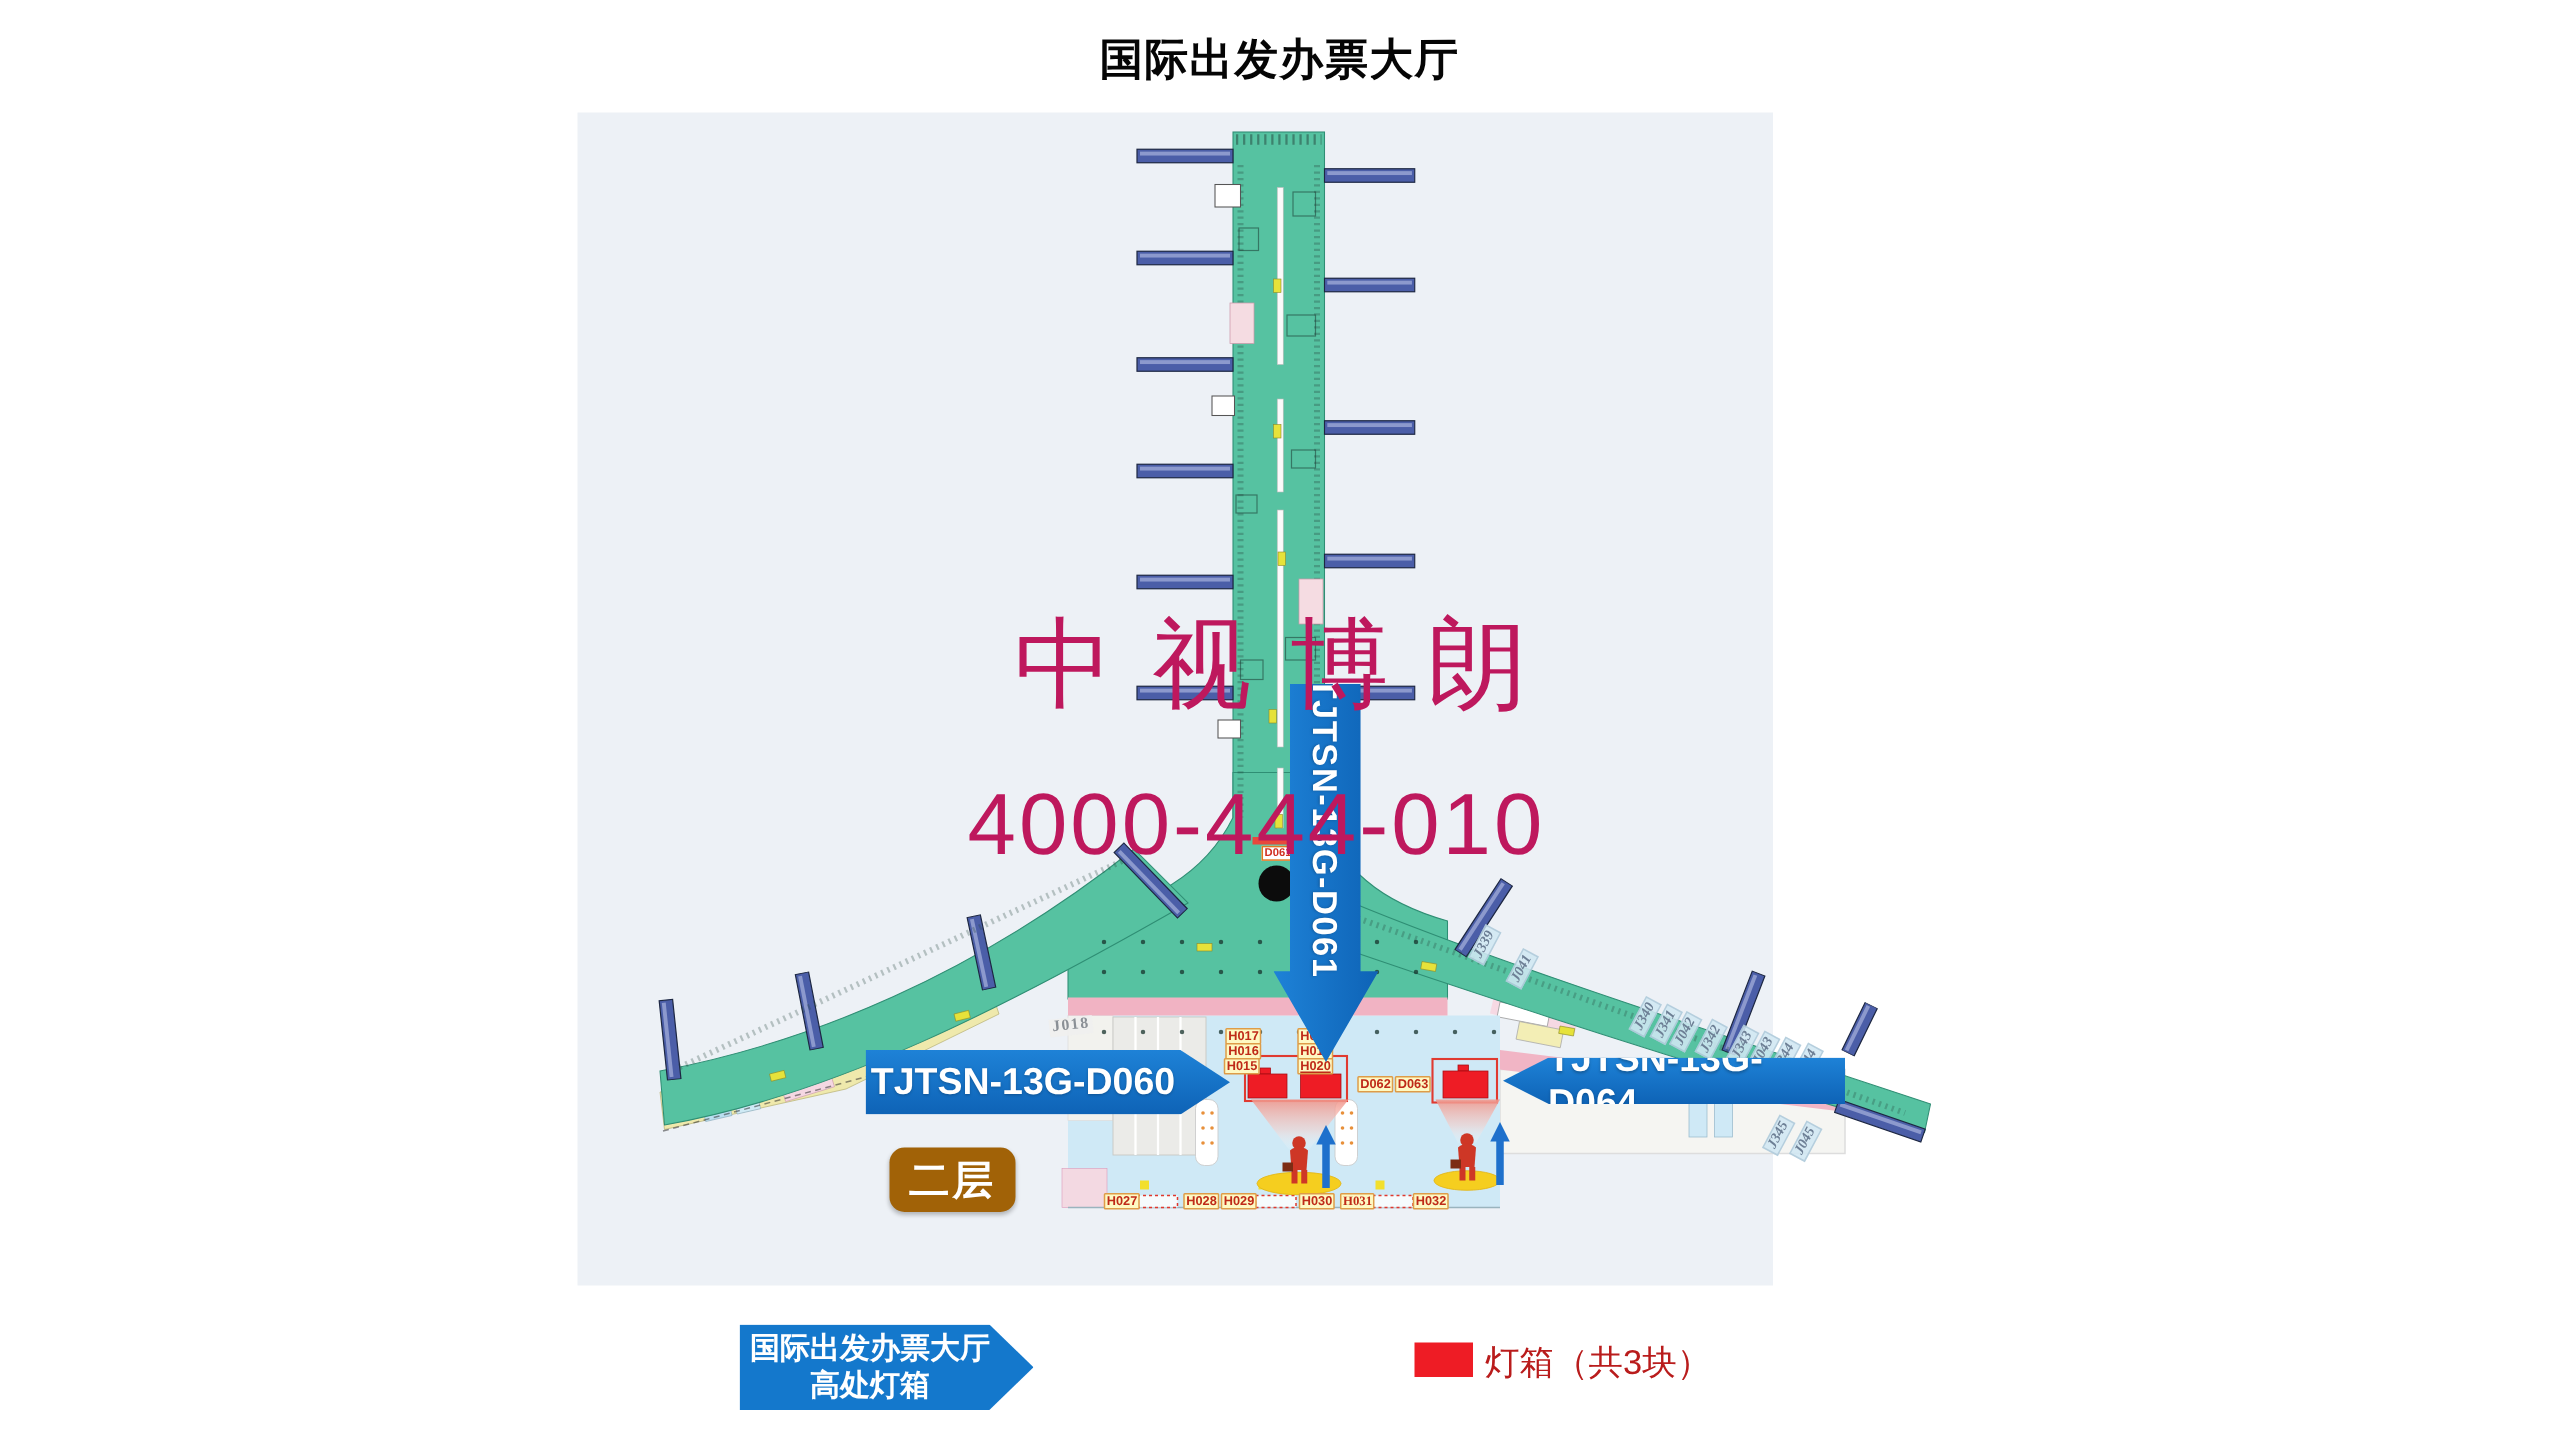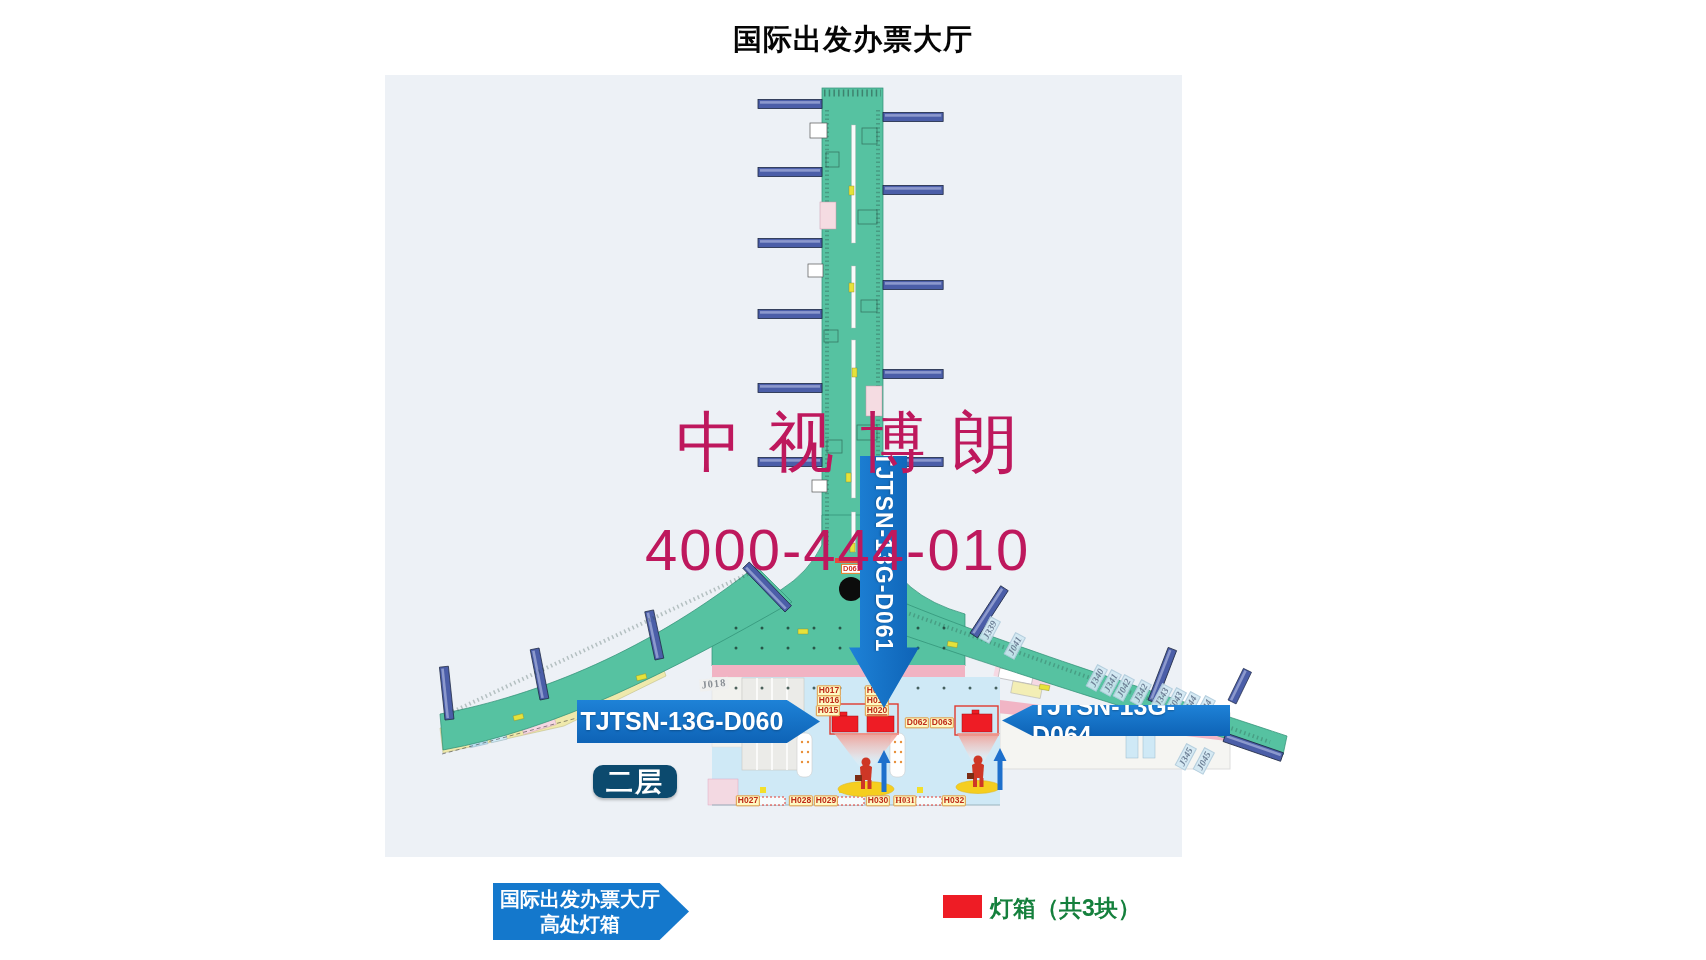--- a/index.html
+++ b/index.html
@@ -25,33 +25,33 @@
           text-shadow:0 1px 2px rgba(0,0,0,.25);}
   #banner-d060{left:577px;top:700px;width:243px;height:43px;font-size:25px;padding-right:33px;box-sizing:border-box;
           clip-path:polygon(0 0,86.4% 0,100% 50%,86.4% 100%,0 100%);}
   #banner-d064{left:1002px;top:705px;width:228px;height:31px;font-size:25px;padding-left:30px;box-sizing:border-box;
           clip-path:polygon(0 50%,13.4% 0,100% 0,100% 100%,13.4% 100%);}
   #banner-d061{left:849px;top:456px;width:70px;height:252px;background:linear-gradient(90deg,#1e82d7,#0e63b6);
           clip-path:polygon(15.7% 0,82.9% 0,82.9% 76%,100% 76%,50% 100%,0 76%,15.7% 76%);}
   #banner-d061 span{position:absolute;left:34px;top:96px;transform:translate(-50%,-50%) rotate(90deg);
           white-space:nowrap;font-size:23px;font-weight:bold;letter-spacing:1px;}
   
-  #floor-badge{position:absolute;left:593px;top:765px;width:84px;height:33px;background:#0c4a6e;border-radius:10px;
+  #floor-badge{position:absolute;left:593px;top:765px;width:84px;height:43px;background:#a16207;border-radius:10px;
           color:#fff;font-size:27px;font-weight:bold;display:flex;align-items:center;justify-content:center;
           z-index:3;box-shadow:0 2px 3px rgba(0,0,0,.25);letter-spacing:2px;}
   
   .wm{position:absolute;color:#be185d;z-index:4;pointer-events:none;white-space:nowrap;}
   #wm-brand{left:676px;top:398px;font-size:66px;letter-spacing:26px;font-weight:400;}
   #wm-phone{left:645px;top:516px;font-size:58px;font-weight:300;letter-spacing:2px;}
   
   #legend-banner{left:493px;top:883px;width:196px;height:57px;flex-direction:column;font-size:20px;line-height:25px;
           padding-right:22px;box-sizing:border-box;background:#1478cc;
           clip-path:polygon(0 0,85% 0,100% 50%,85% 100%,0 100%);text-shadow:none;}
   #legend-swatch{position:absolute;left:943px;top:895px;width:39px;height:23px;background:#ee1c25;z-index:3;}
-  #legend-text{position:absolute;left:990px;top:893px;font-size:23px;font-weight:bold;color:#15803d;z-index:3;}
+  #legend-text{position:absolute;left:990px;top:893px;font-size:23px;font-weight:normal;color:#b91c1c;z-index:3;}
 </style>
 </head>
 <body>
 
 <div id="page">
 
   <div id="title">国际出发办票大厅</div>
 
   <div id="map-bg"></div>
 

